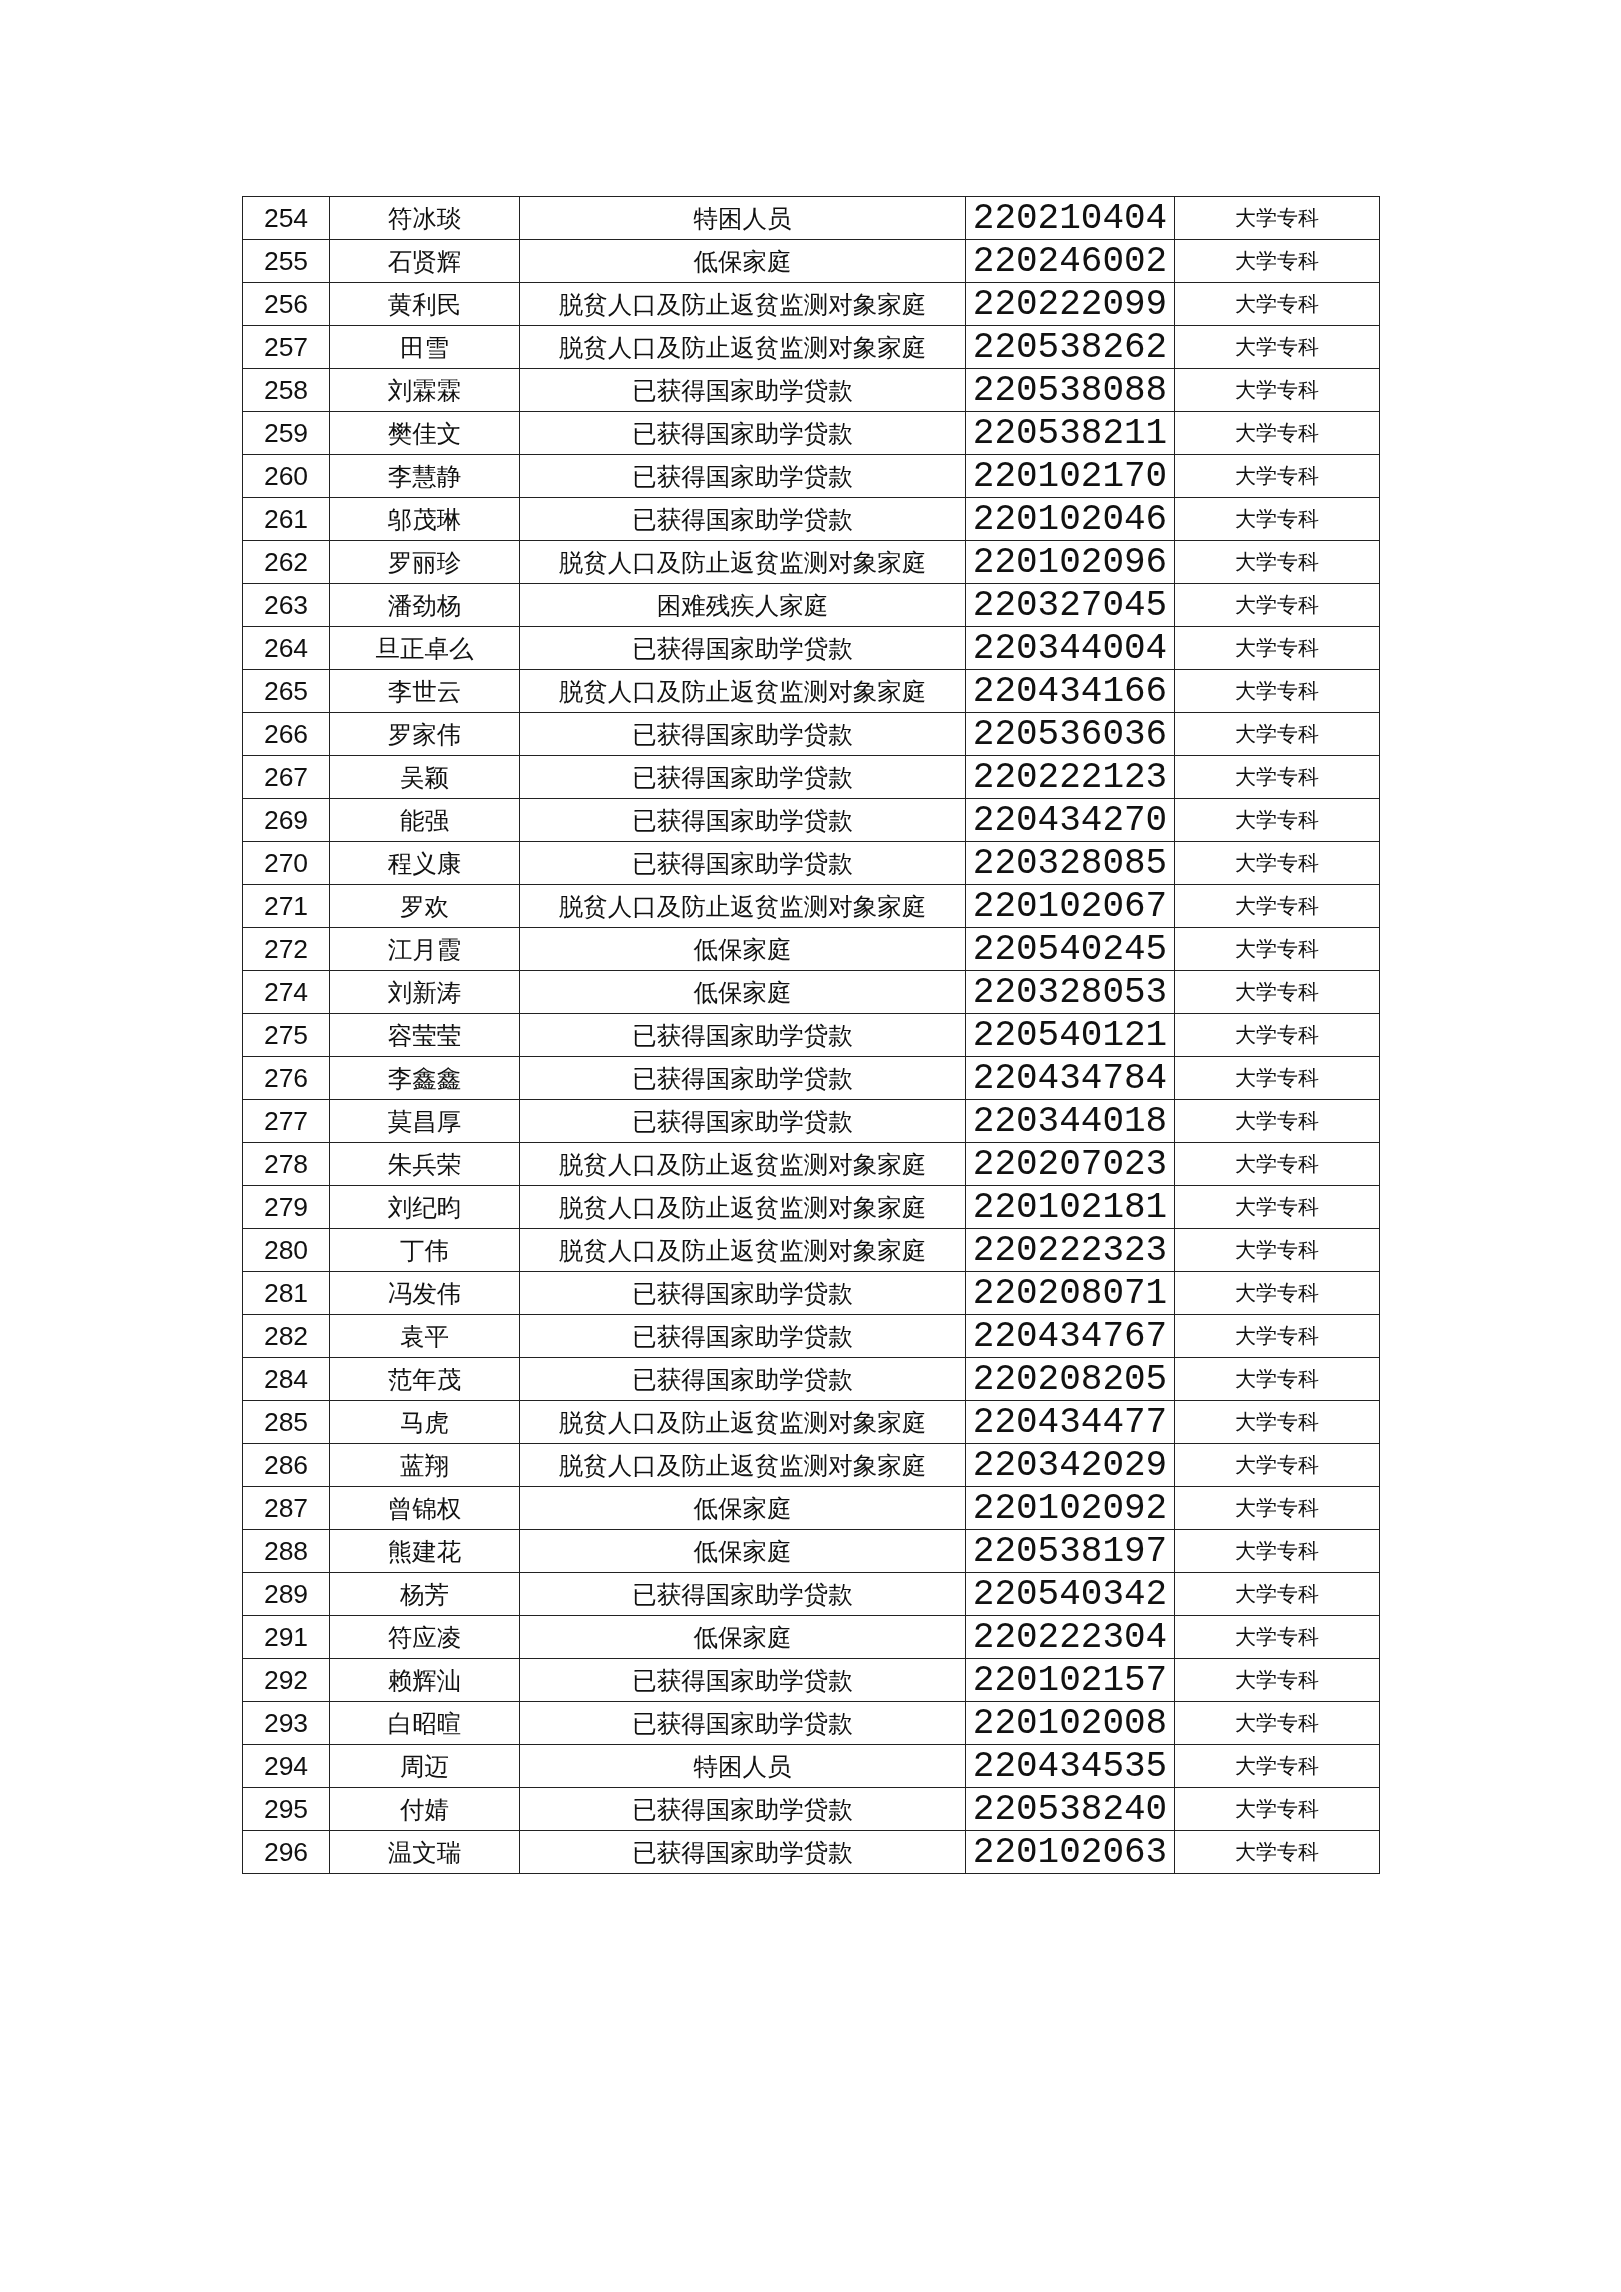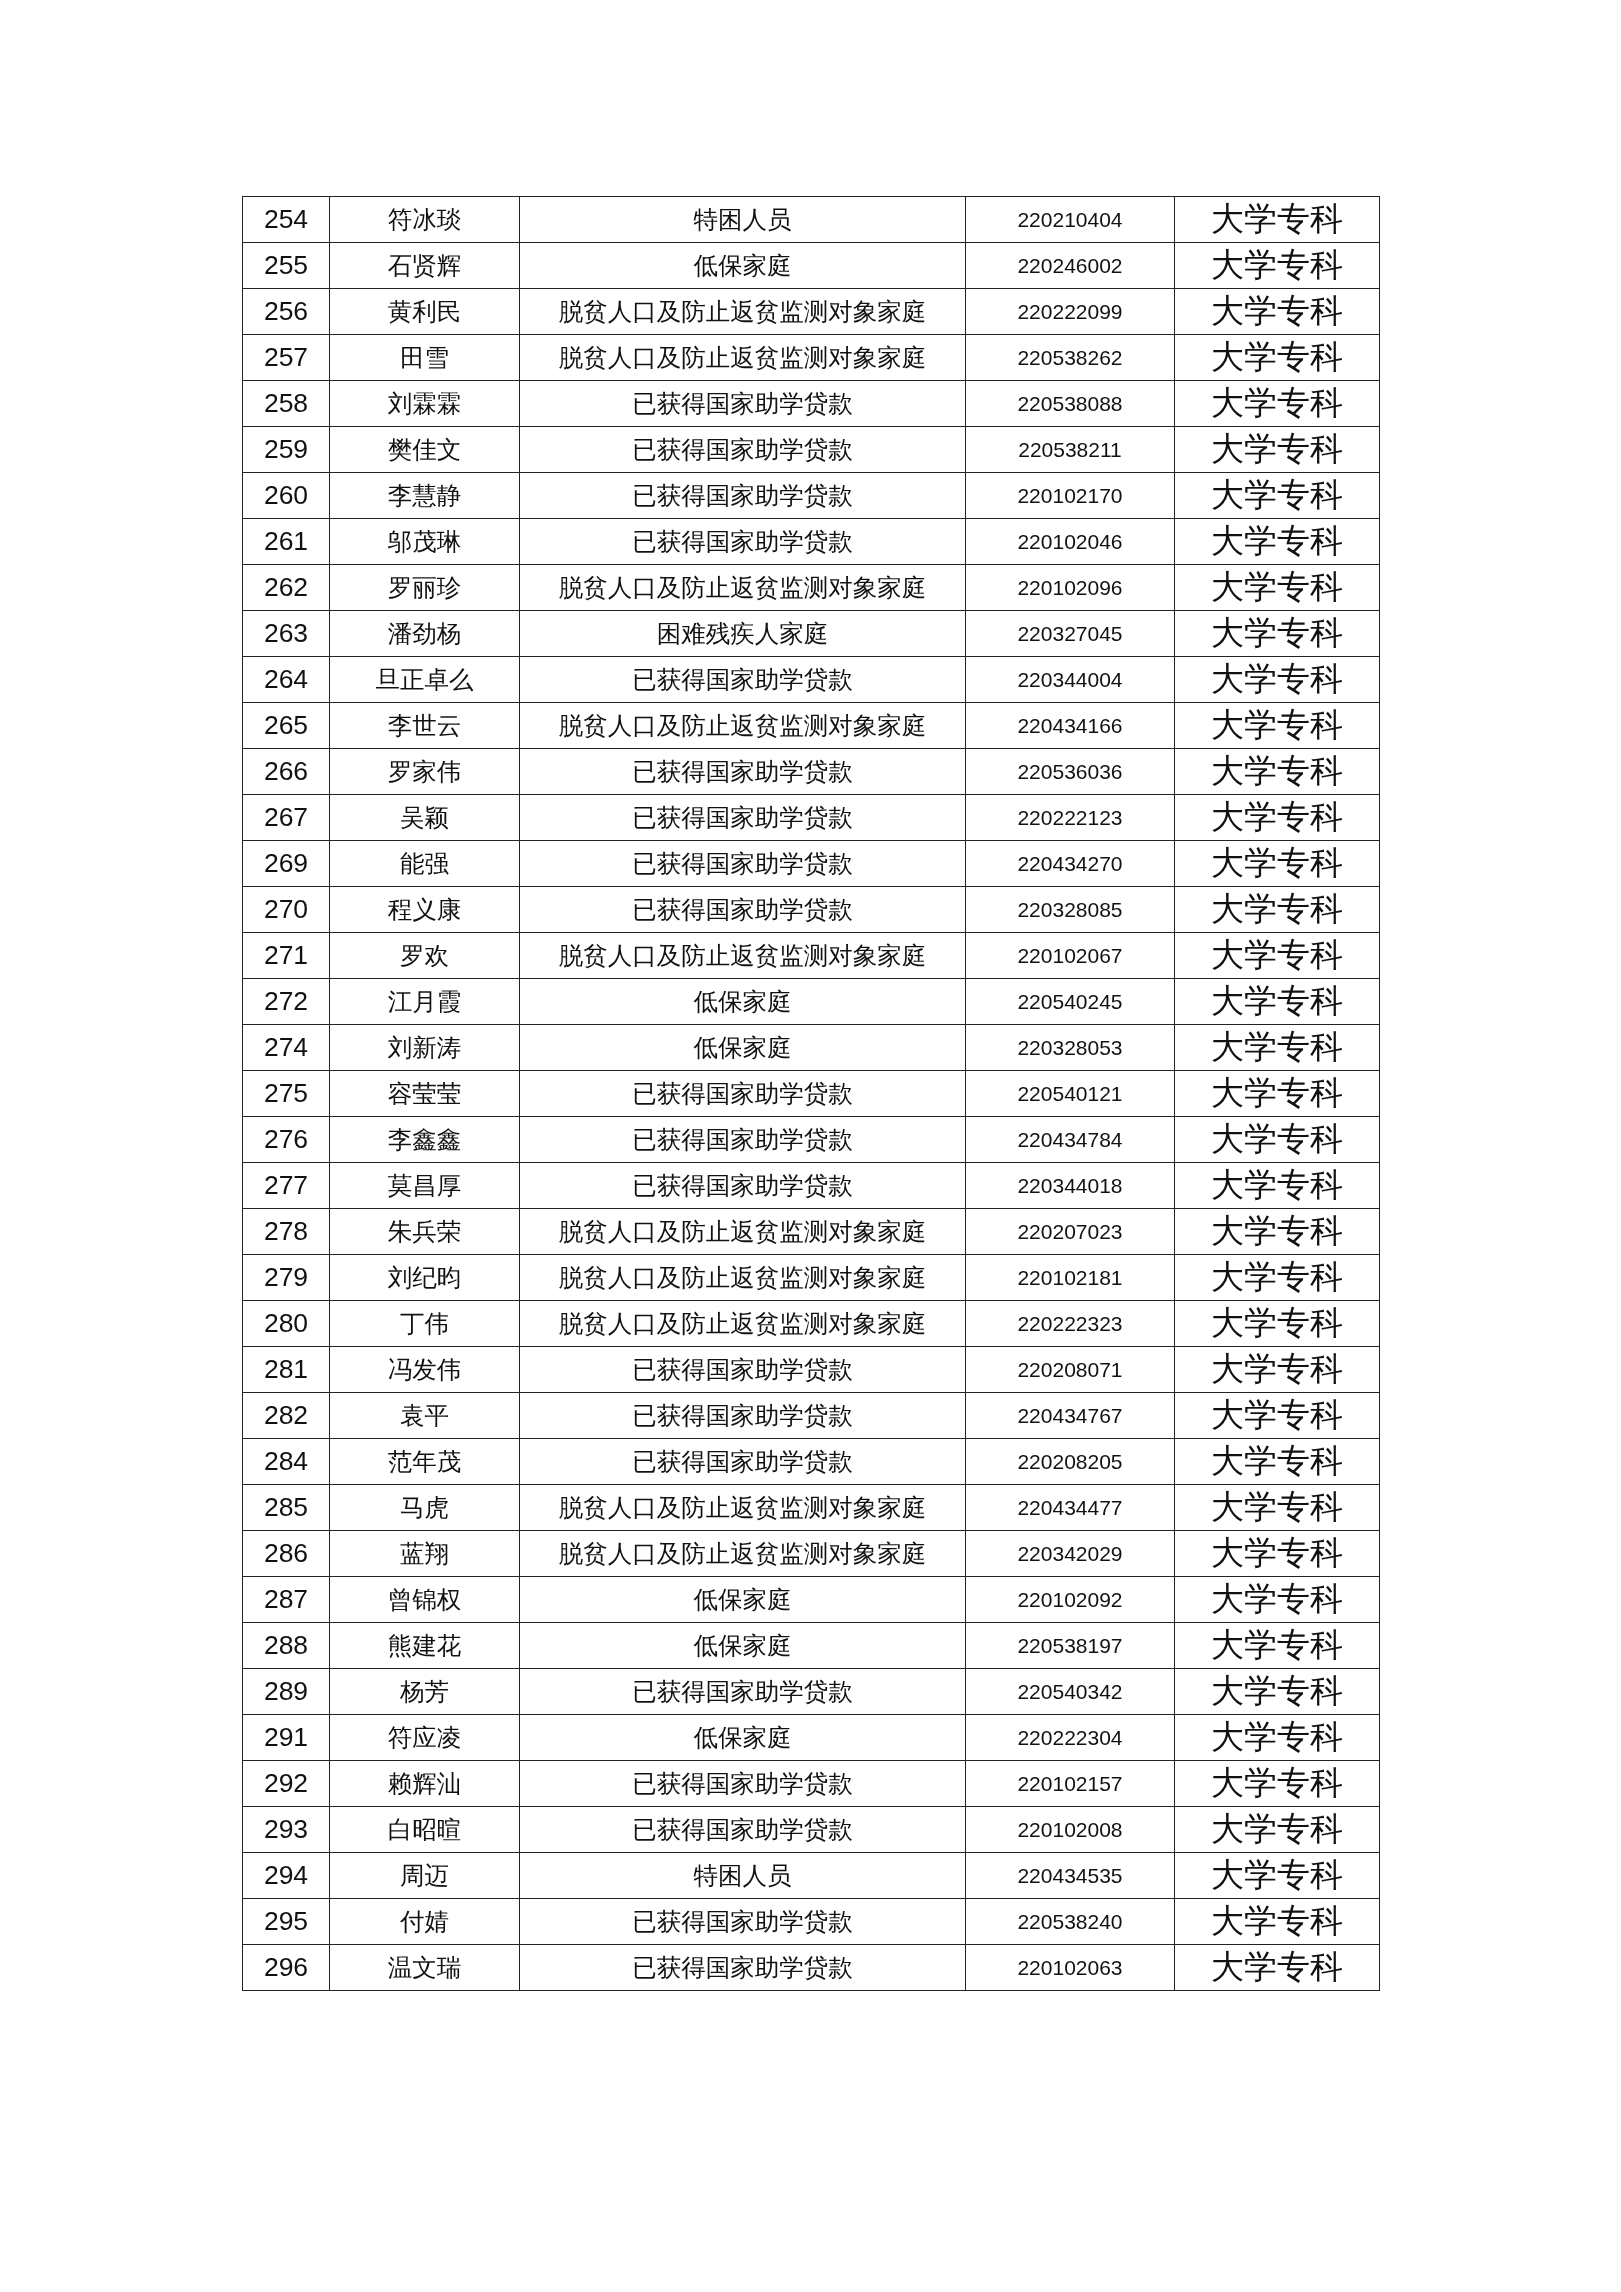--- a/index.html
+++ b/index.html
@@ -11,22 +11,22 @@
   }
   table.roster td {
     border: 1.6px solid #222;
     height: 42px; padding: 0;
     text-align: center; vertical-align: middle;
     color: #111; overflow: hidden; white-space: nowrap;
   }
   td.c-no { font-family: "Liberation Sans", sans-serif; font-size: 26.5px; padding-top: 5.9px; }
   td.c-name { font-family: Liberation Serif, serif; font-size: 24.5px; color: #222; }
   td.c-type { font-family: "DejaVu Sans", sans-serif; font-size: 24.5px; color: #222; }
-  td.c-id { font-family: Liberation Sans, sans-serif; font-size: 21px; padding-top: 5.9px; }
-  td.c-level { font-family: Liberation Serif, serif; font-size: 33px; color: #222; }
+  td.c-id { font-family: Liberation Mono, monospace; font-size: 36px; padding-top: 5.9px; }
+  td.c-level { font-family: Liberation Serif, serif; font-size: 21px; color: #222; }
 </style>
 </head>
 <body>
 
 <div class="page">
   <table class="roster">
     <colgroup>
       <col style="width:87px">
       <col style="width:190px">
       <col style="width:446px">

